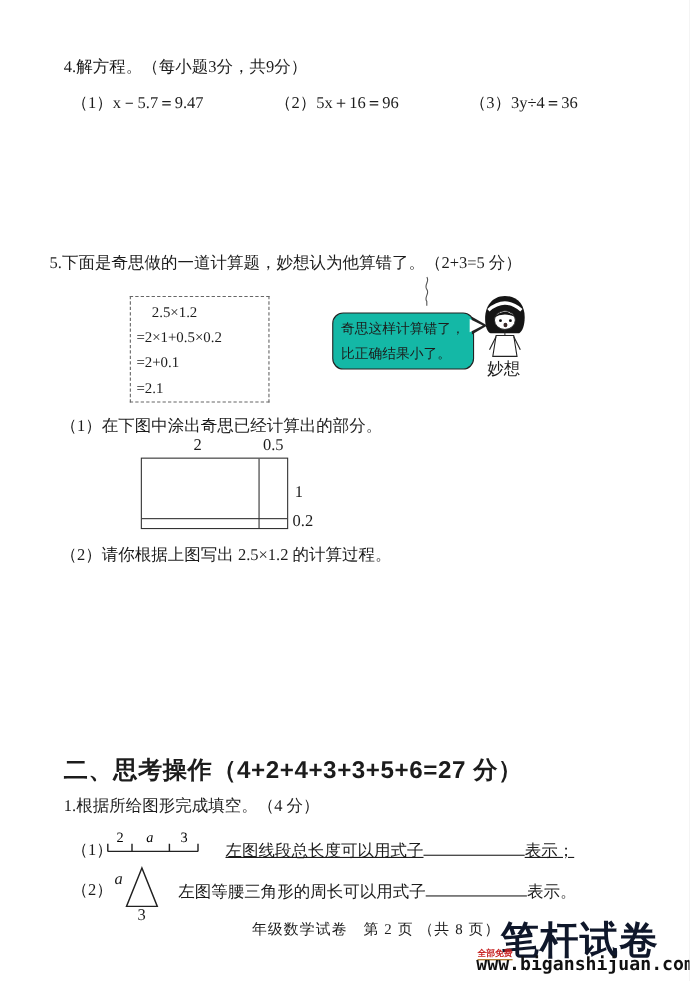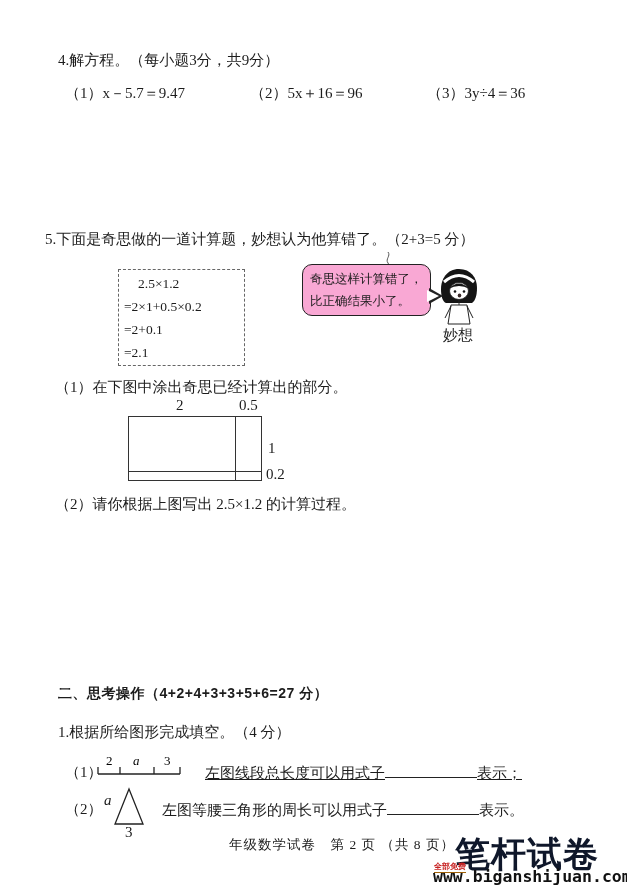--- a/index.html
+++ b/index.html
@@ -14,24 +14,24 @@
   .t15 { font-size:15px; }
   
   .workbox {
     position:absolute; left:118px; top:269px; width:127px; height:97px;
     border:1.5px dashed #666; padding:3px 5px 0 5px;
     font-size:13.5px; line-height:1.7;
   }
   .workbox .first { margin-left:14px; }
   
   .bubble {
-    position:absolute; left:302px; top:264px; width:129px; height:52px;
+    position:absolute; left:302px; top:284px; width:129px; height:52px;
     border:1.4px solid #222; border-radius:10px;
     padding:4px 6px 0 7px; font-size:12.5px; line-height:1.75;
-    background:#f9a8d4; z-index:1;
+    background:#14b8a6; z-index:1;
   }
   .tail-outer {
     position:absolute; left:429px; top:288px; width:0; height:0; z-index:2;
     border-top:8px solid transparent; border-bottom:8px solid transparent;
     border-left:14px solid #222;
   }
   .tail-inner {
     position:absolute; left:427px; top:290px; width:0; height:0; z-index:3;
     border-top:6px solid transparent; border-bottom:6px solid transparent;
     border-left:12px solid #fff;
@@ -41,21 +41,21 @@
     position:absolute; left:128px; top:416px; width:134px; height:65px;
     border:1.3px solid #333;
   }
   .rect-vline { position:absolute; left:106px; top:0; width:1.2px; height:100%; background:#333; }
   .rect-hline { position:absolute; left:0; top:54px; width:100%; height:1.2px; background:#333; }
   
   .blank {
     display:inline-block; width:92px; height:15px;
     border-bottom:1.2px solid #222; vertical-align:baseline;
   }
-  .sec-head { font-size:14px; font-weight:bold; font-family:"Liberation Sans","DejaVu Sans",sans-serif; letter-spacing:0.5px; }
+  .sec-head { font-size:22px; font-weight:bold; font-family:"Liberation Sans","DejaVu Sans",sans-serif; letter-spacing:0.5px; }
   .footer-text { font-size:13.5px; letter-spacing:1px; }
   .wm-brand {
     font-size:35px; font-weight:700; letter-spacing:1px; color:#0f172a;
     font-family:"Liberation Sans","DejaVu Sans",sans-serif;
   }
   .wm-url {
     font-size:16.5px; font-weight:bold; color:#111;
     font-family:"DejaVu Sans Mono","Liberation Mono",monospace;
   }
   .wm-free { font-size:8px; font-weight:bold; color:#c72121; border-bottom:1px solid #a16207; }

